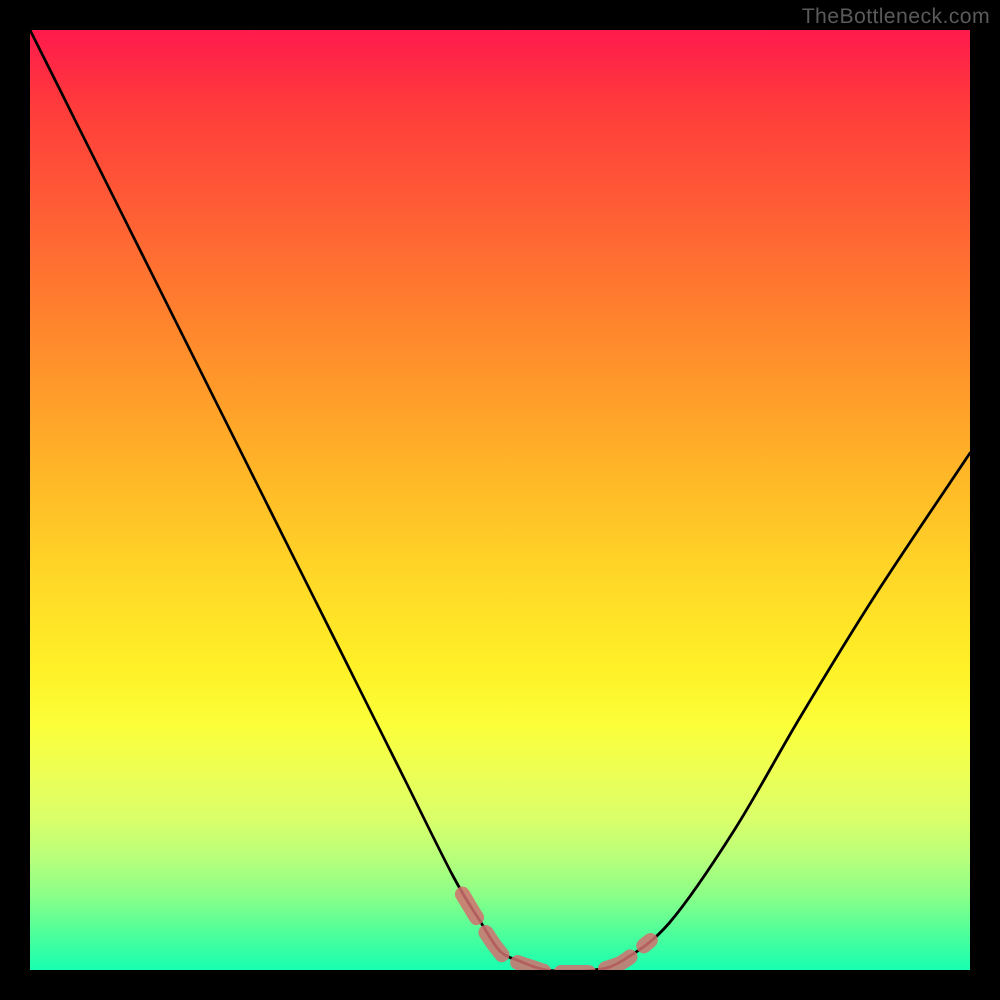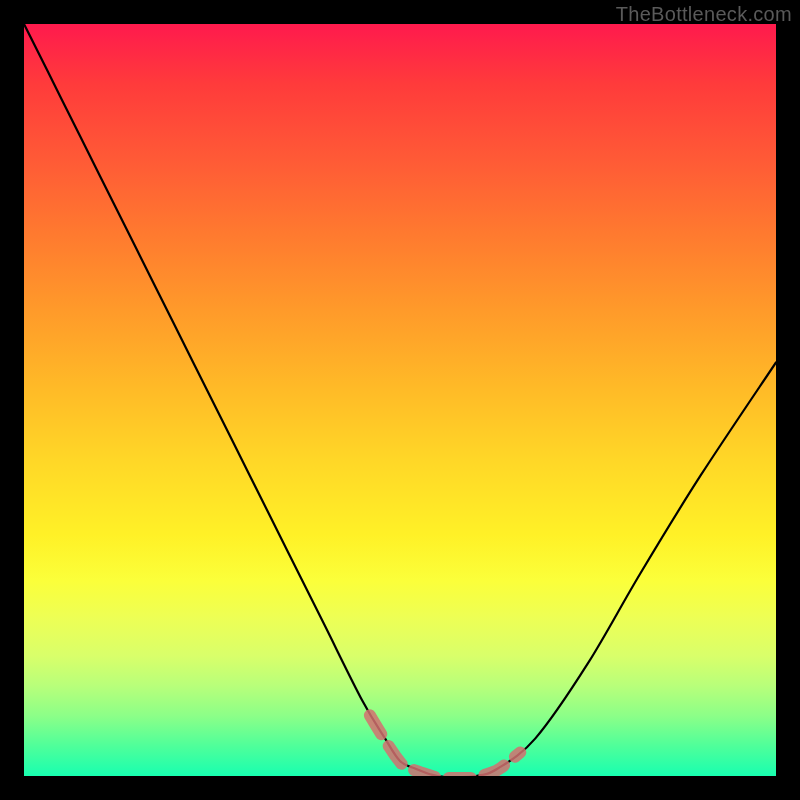--- a/index.html
+++ b/index.html
@@ -32,21 +32,21 @@
       #b8ff7a 88%,
       #8cff88 92%,
       #4fff9a 96%,
       #18ffb0 100%);
   }
   .watermark {
     position: absolute;
     top: 3px;
     right: 8px;
     color: #5a5a5a;
-    font-size: 20px;
+    font-size: 17px;
     font-weight: 500;
     letter-spacing: 0.3px;
     z-index: 10;
   }
   svg.plot {
     position: absolute;
     left: 0;
     top: 0;
     width: 752px;
     height: 752px;

